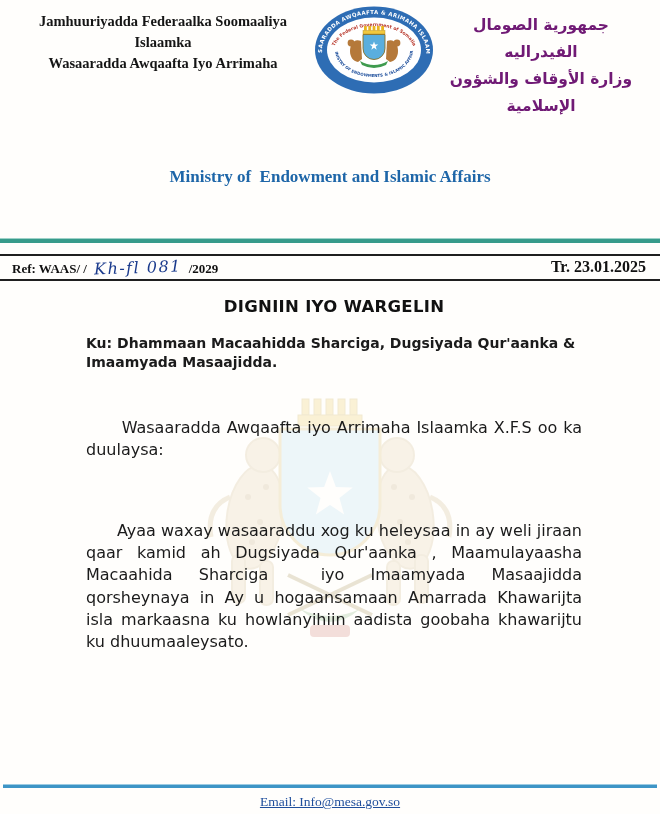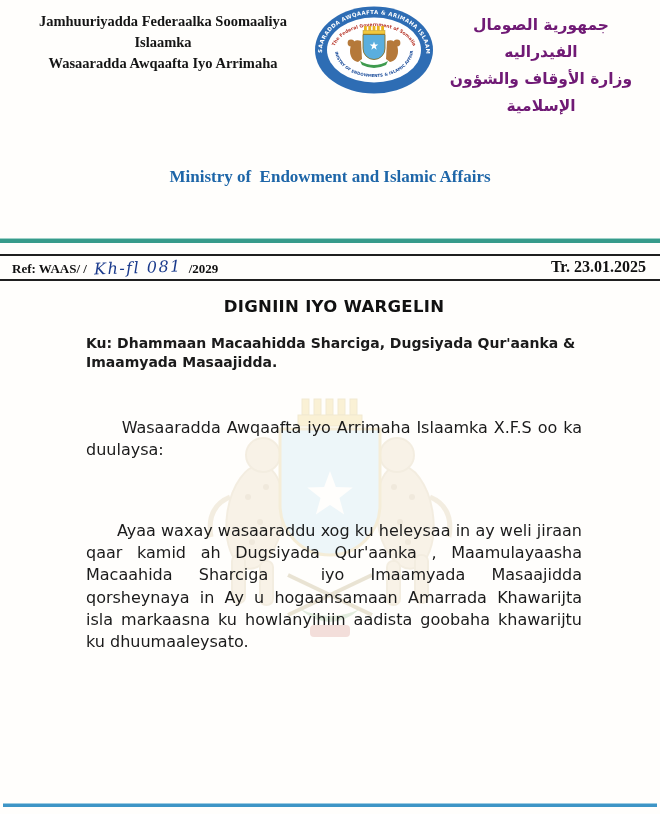--- a/index.html
+++ b/index.html
@@ -185,15 +185,16 @@
       <span class="num"></span><span>Wasaaradda Awqaafta iyo Arrimaha Islaamka X.F.S oo ka duulaysa:</span>
     </p>
     <p class="z para">
       <span class="num"></span><span>Ayaa waxay wasaaraddu xog ku heleysaa in ay weli jiraan qaar kamid ah Dugsiyada Qur'aanka , Maamulayaasha Macaahida Sharciga  iyo Imaamyada Masaajidda    qorsheynaya in Ay u hogaansamaan Amarrada Khawarijta isla markaasna ku howlanyihiin aadista goobaha khawarijtu ku dhuumaaleysato.</span>
     </p>
 
   </div>
 
   <div class="footer">
     <div class="footer-line"></div>
+    <a class="footer-email">Email: Info@mesa.gov.so</a>
   </div>
 
 </div>
 
 </body></html>

